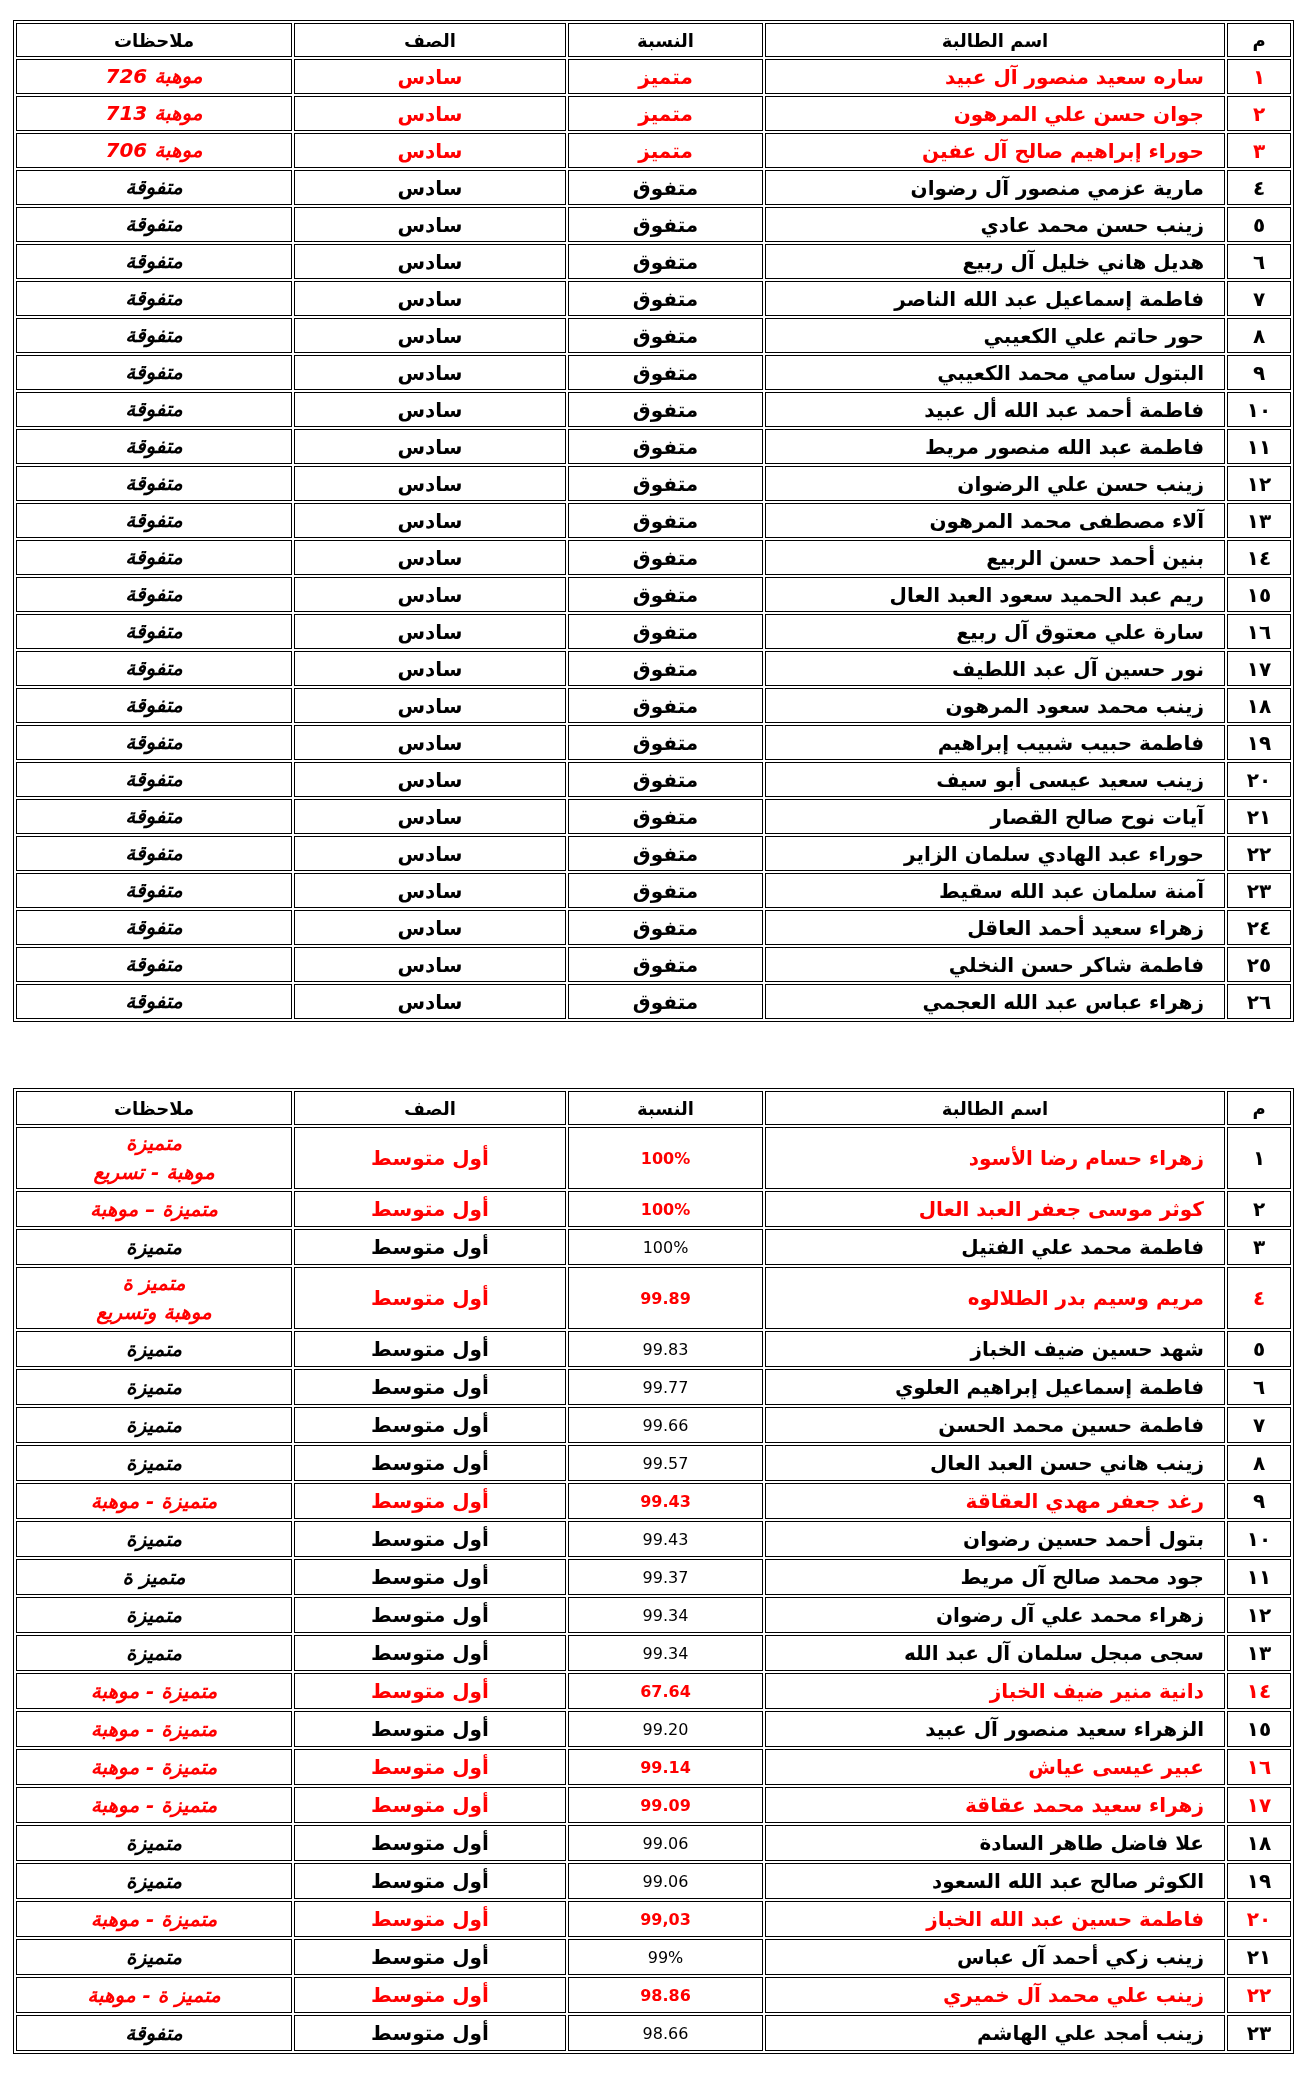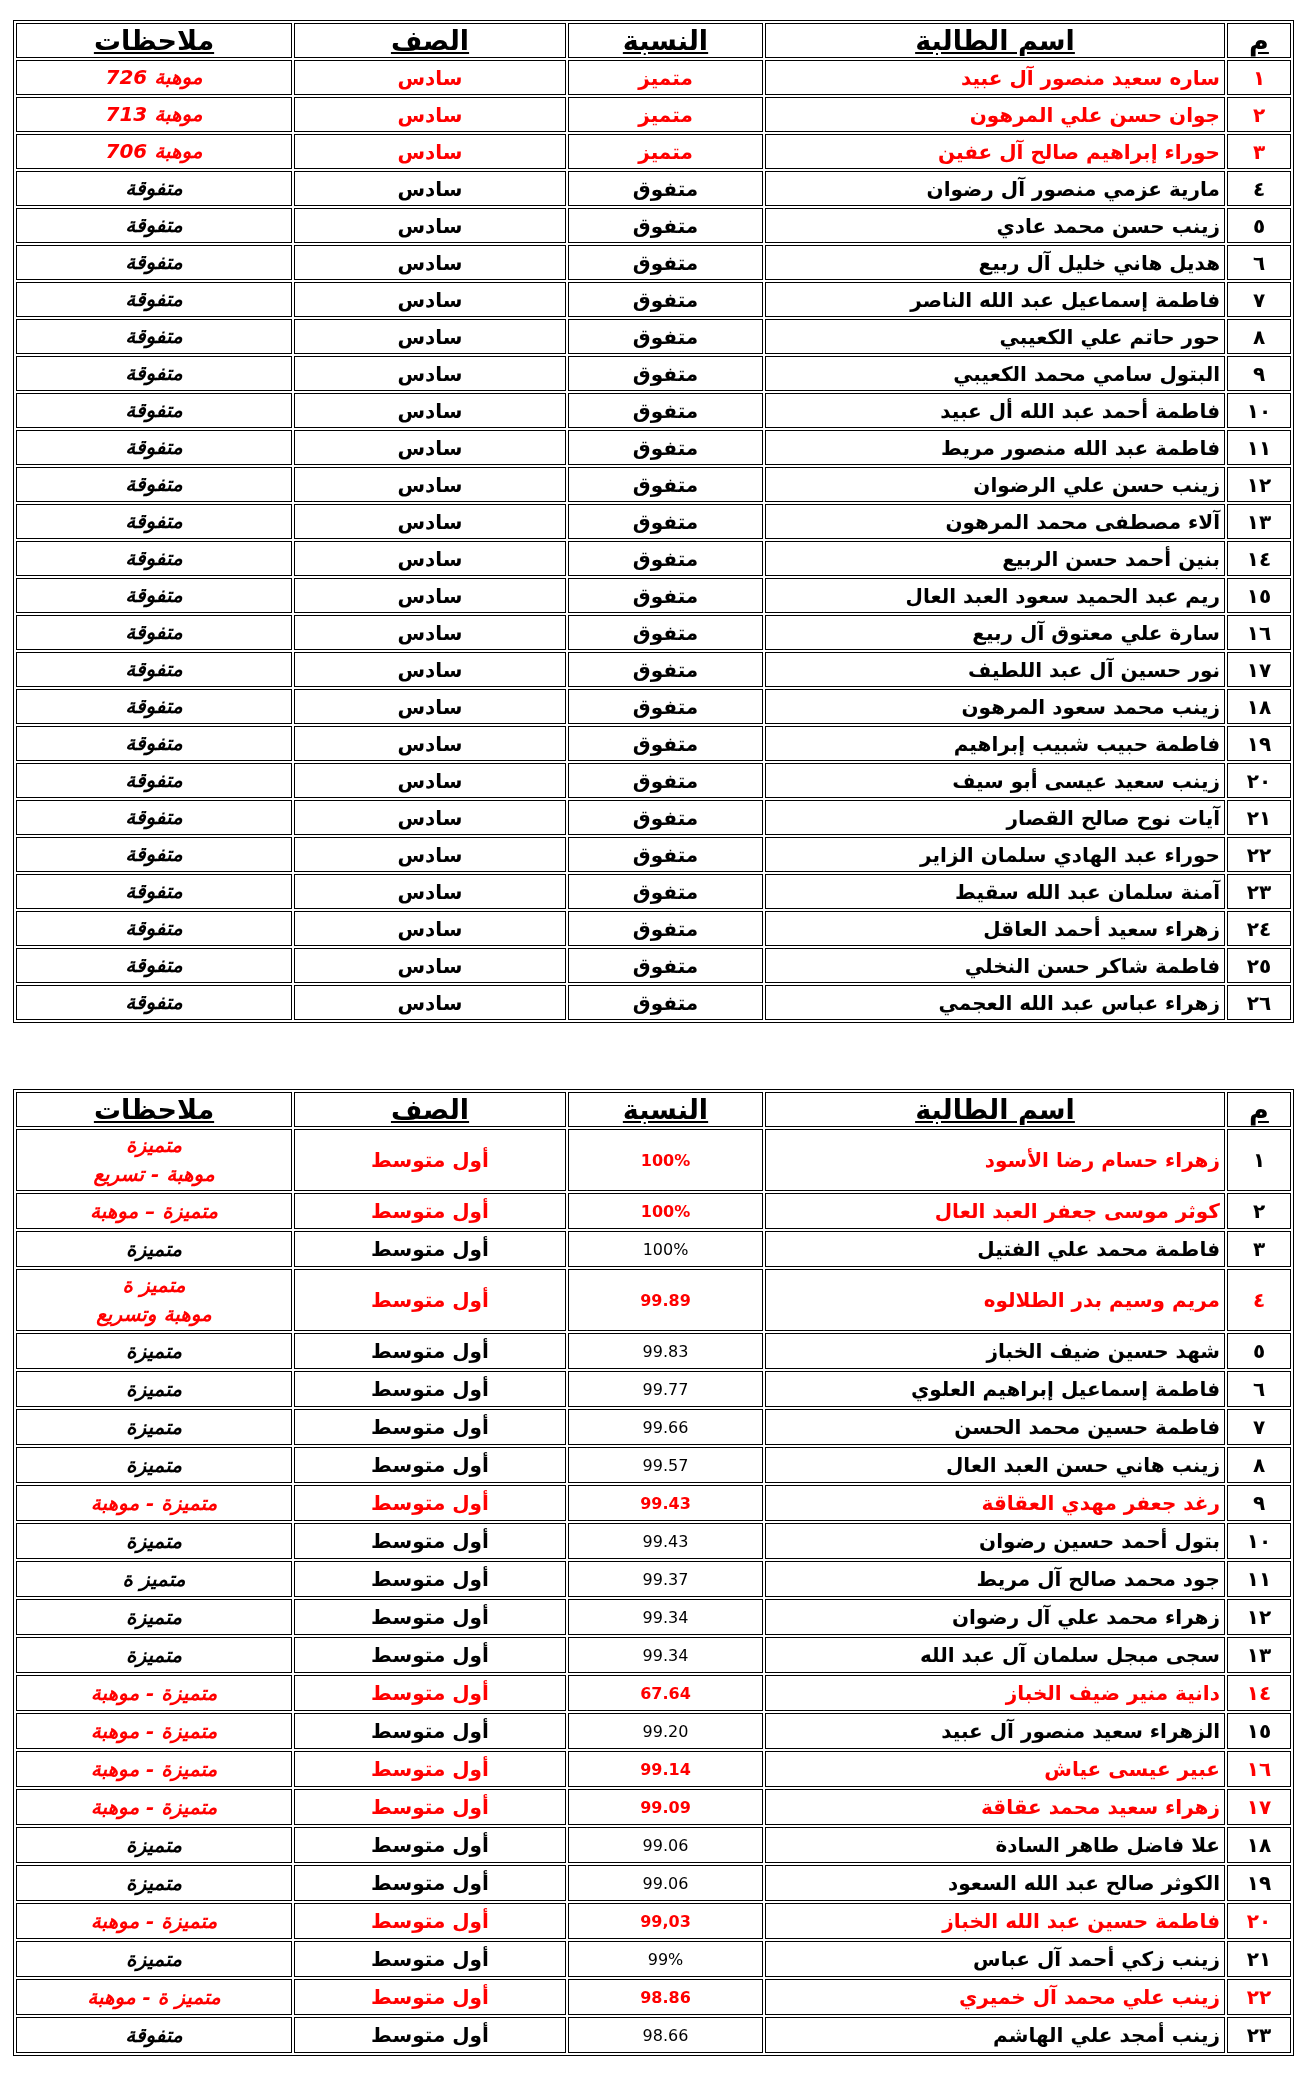--- a/index.html
+++ b/index.html
@@ -21,25 +21,25 @@
   th,td{
     border:1px solid #000;
     text-align:center;
     vertical-align:middle;
     font-weight:bold;
     font-size:20px;
     padding:1px 3px;
     overflow:hidden;
     background:#fff;
   }
-  th{font-size:27px;height:30px;text-decoration:underline;}
+  th{font-size:18px;height:30px;}
   #t1 td{height:31px;}
   #t2 td{height:32px;}
   tr.tall td{height:68px;}
-  td.name-col{text-align:right;padding-right:4px;}
+  td.name-col{text-align:right;padding-right:20px;}
   td.pct-col.latin{font-weight:normal;font-size:16px;}
   td.pct-col.latin.red{font-weight:bold;}
   .red{color:#ff0000;}
   .note-line{line-height:1.45;font-style:italic;}
   col.c-num{width:64px;}
   col.c-name{width:460px;}
   col.c-pct{width:195px;}
   col.c-cls{width:272px;}
   col.c-notes{width:276px;}
 </style>

